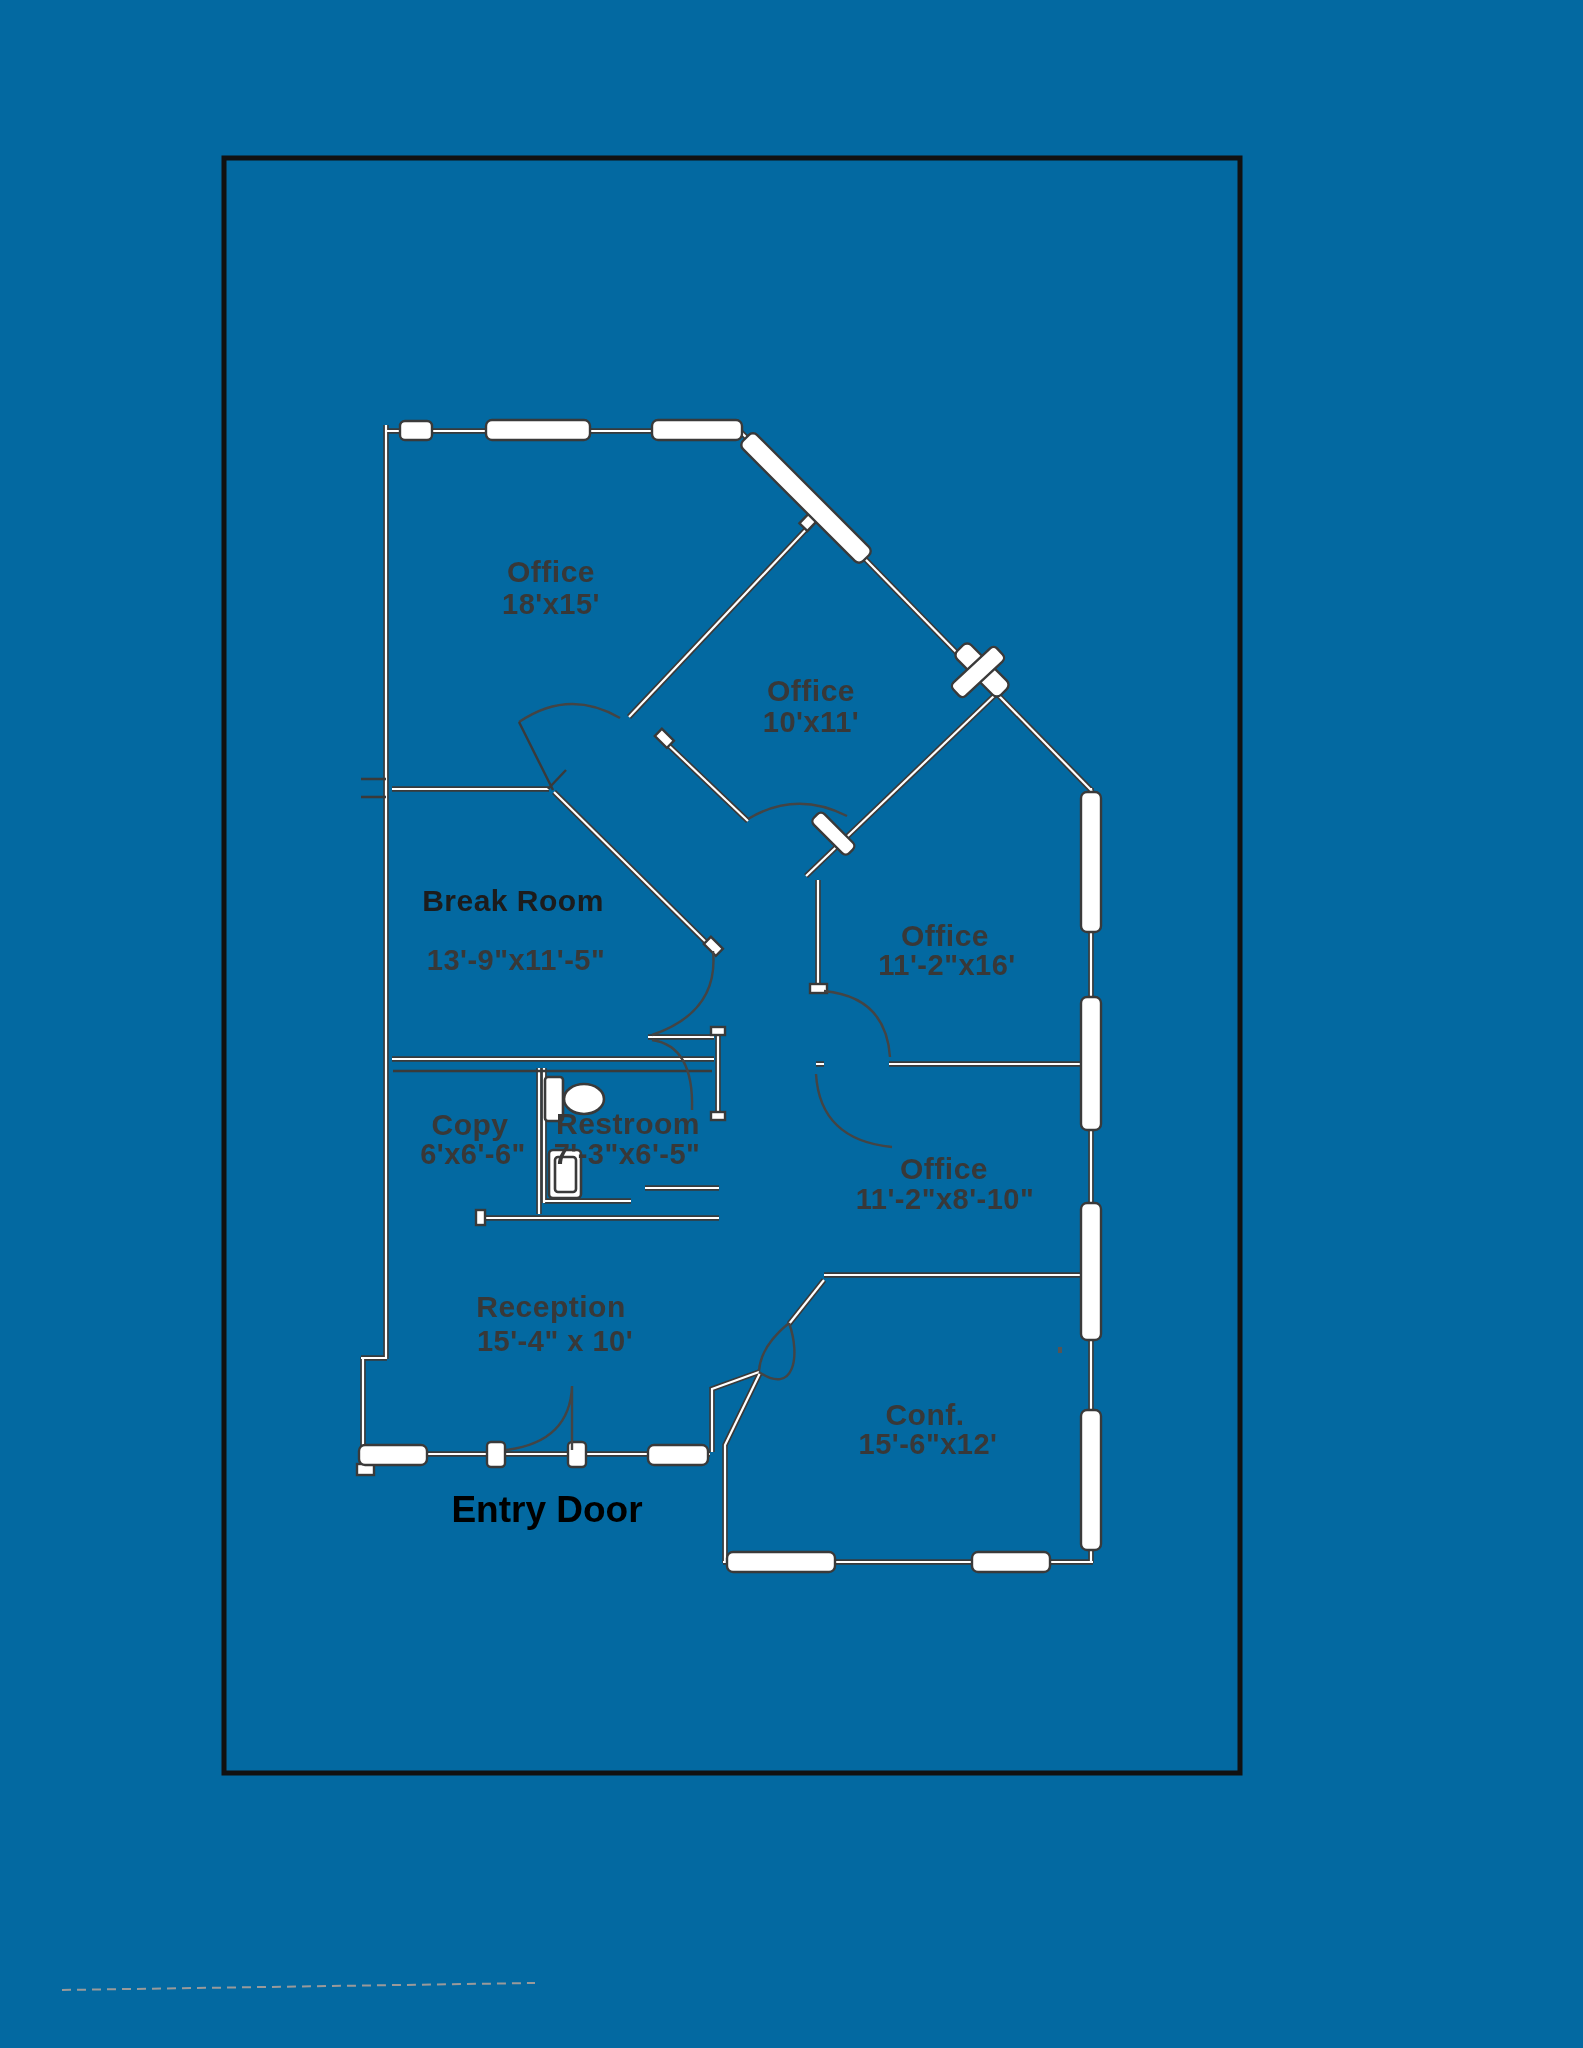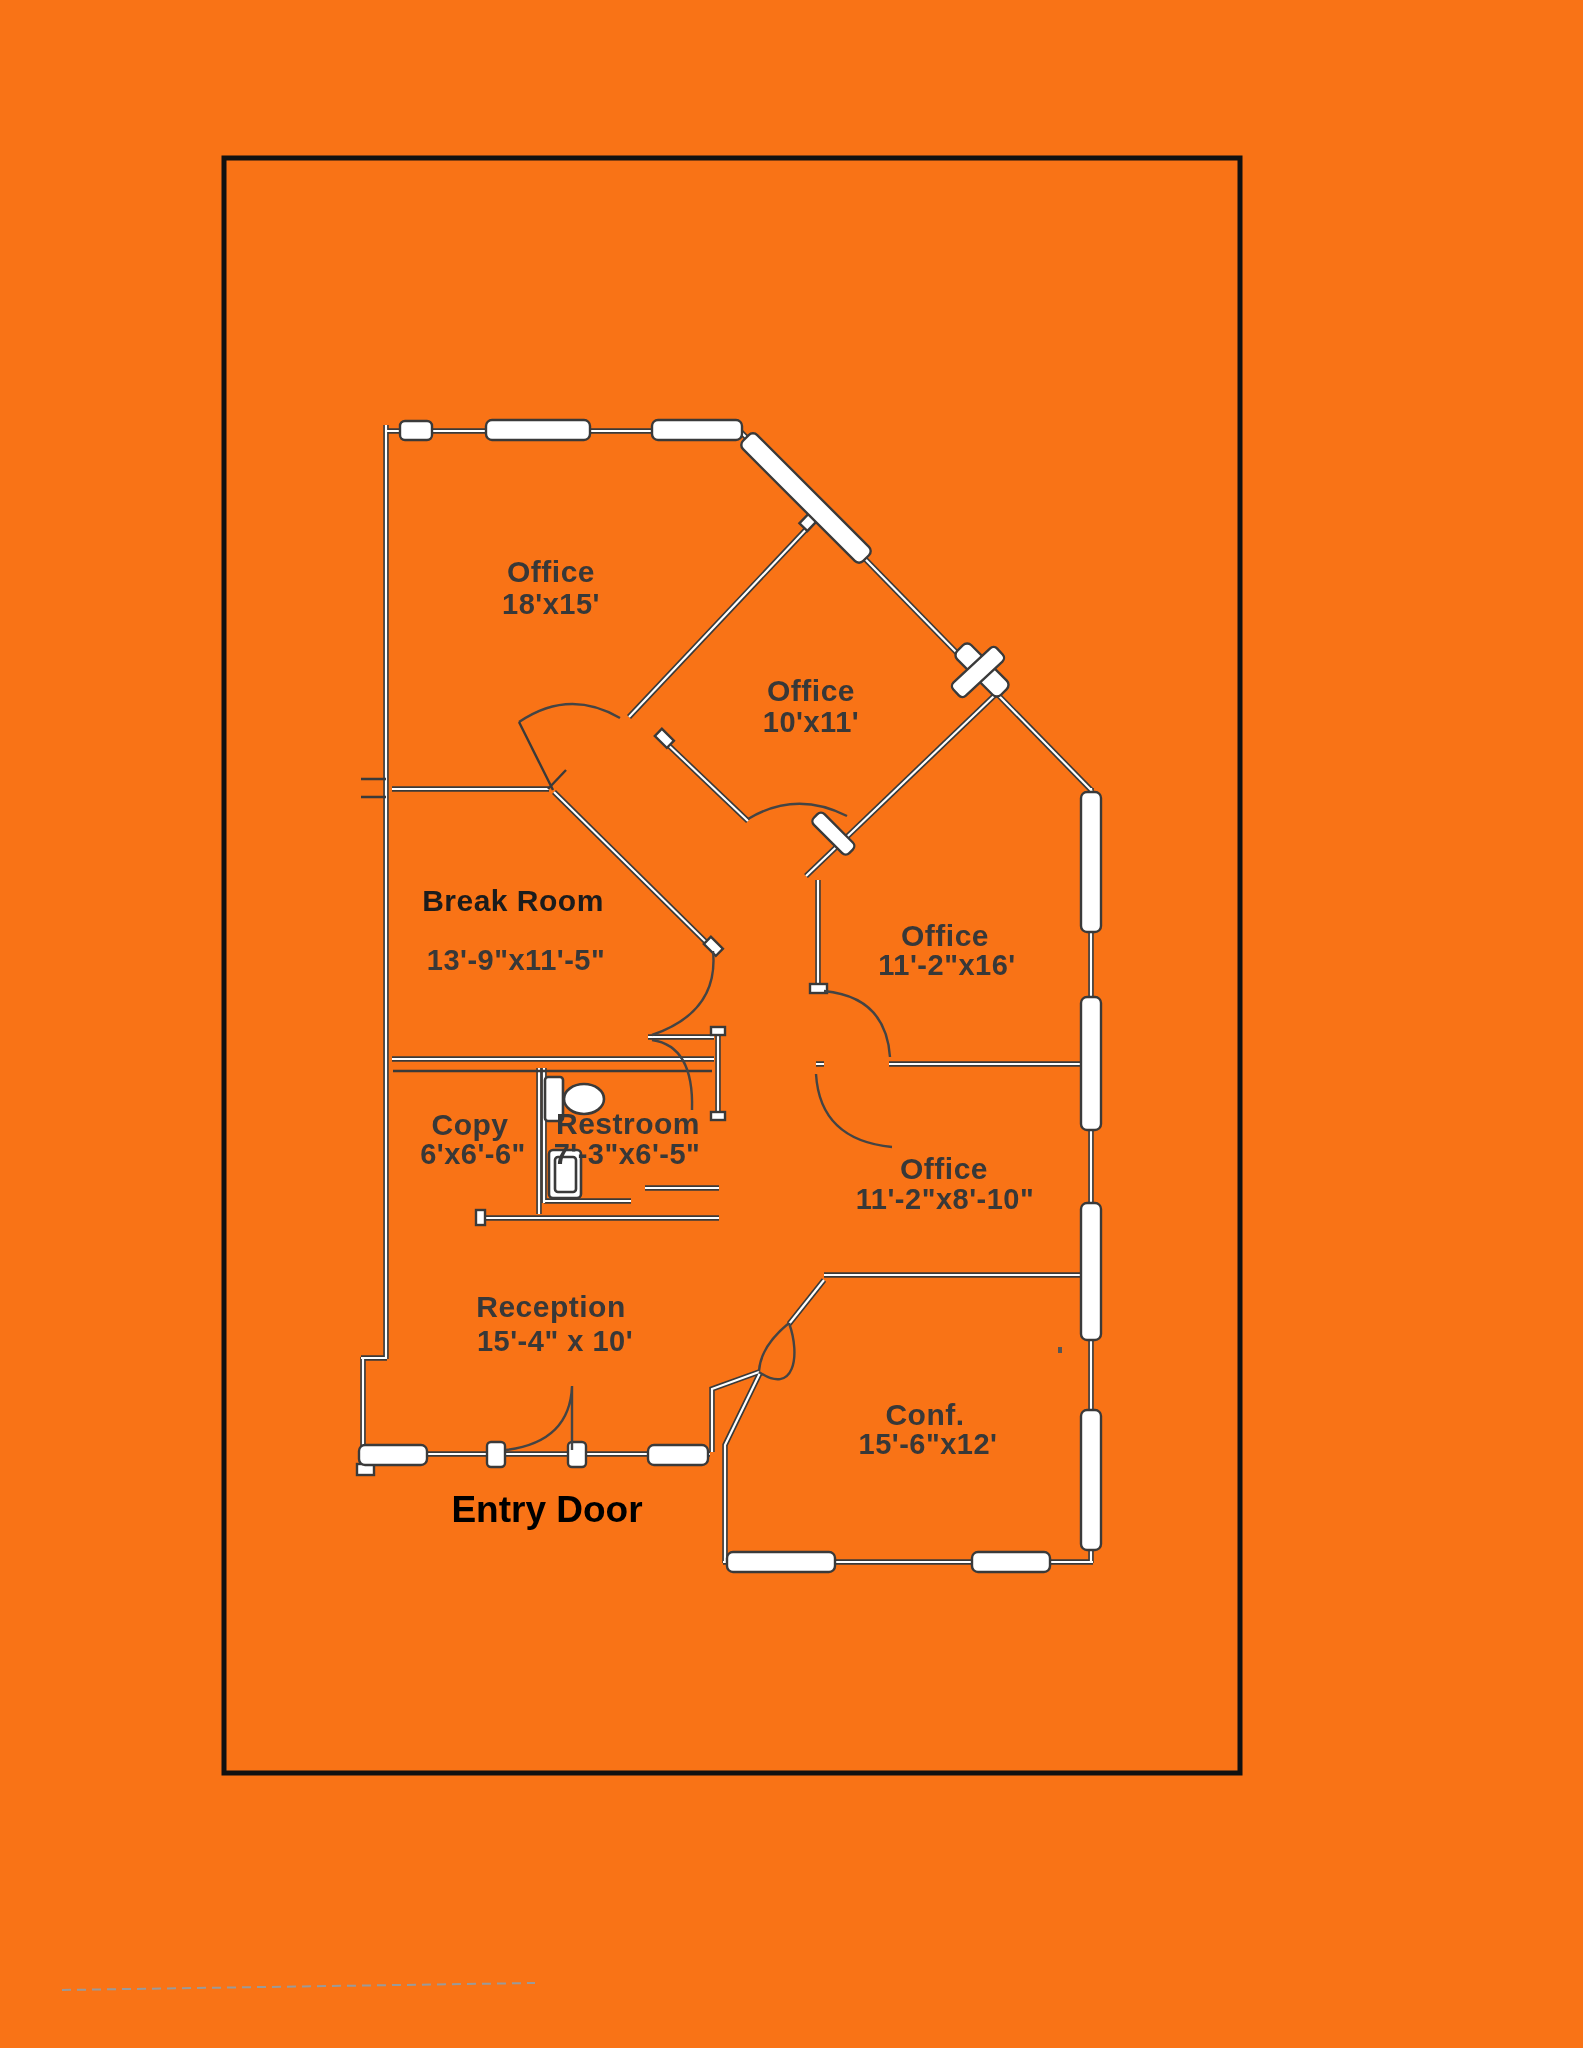--- a/index.html
+++ b/index.html
@@ -1,16 +1,16 @@
 <!DOCTYPE html>
 <html><head>
 <meta charset="utf-8">
 <style>
   html,body{margin:0;padding:0;background:#fff;}
-  .page{position:relative;width:1583px;height:2048px;background:#f97316;overflow:hidden;
+  .page{position:relative;width:1583px;height:2048px;background:#0369a1;overflow:hidden;
         font-family:"Liberation Sans", sans-serif;}
   svg text{font-family:"Liberation Sans", sans-serif;}
   .room-name{font-size:30px;font-weight:600;fill:#383838;letter-spacing:.5px;}
   .room-dims{font-size:29px;font-weight:600;fill:#383838;letter-spacing:.5px;}
   .room-name.heavy{font-weight:700;fill:#1c1c1c;}
   .entry-label{font-size:37px;font-weight:700;fill:#000;}
   .wall-outer{stroke:#3a3a3a;stroke-width:5.5;fill:none;stroke-linecap:butt;}
   .wall-core{stroke:#ffffff;stroke-width:2.2;fill:none;stroke-linecap:butt;}
   .wall-thin{stroke:#3a3a3a;stroke-width:2.4;fill:none;}
   .win{fill:#ffffff;stroke:#3a3a3a;stroke-width:2.4;}

